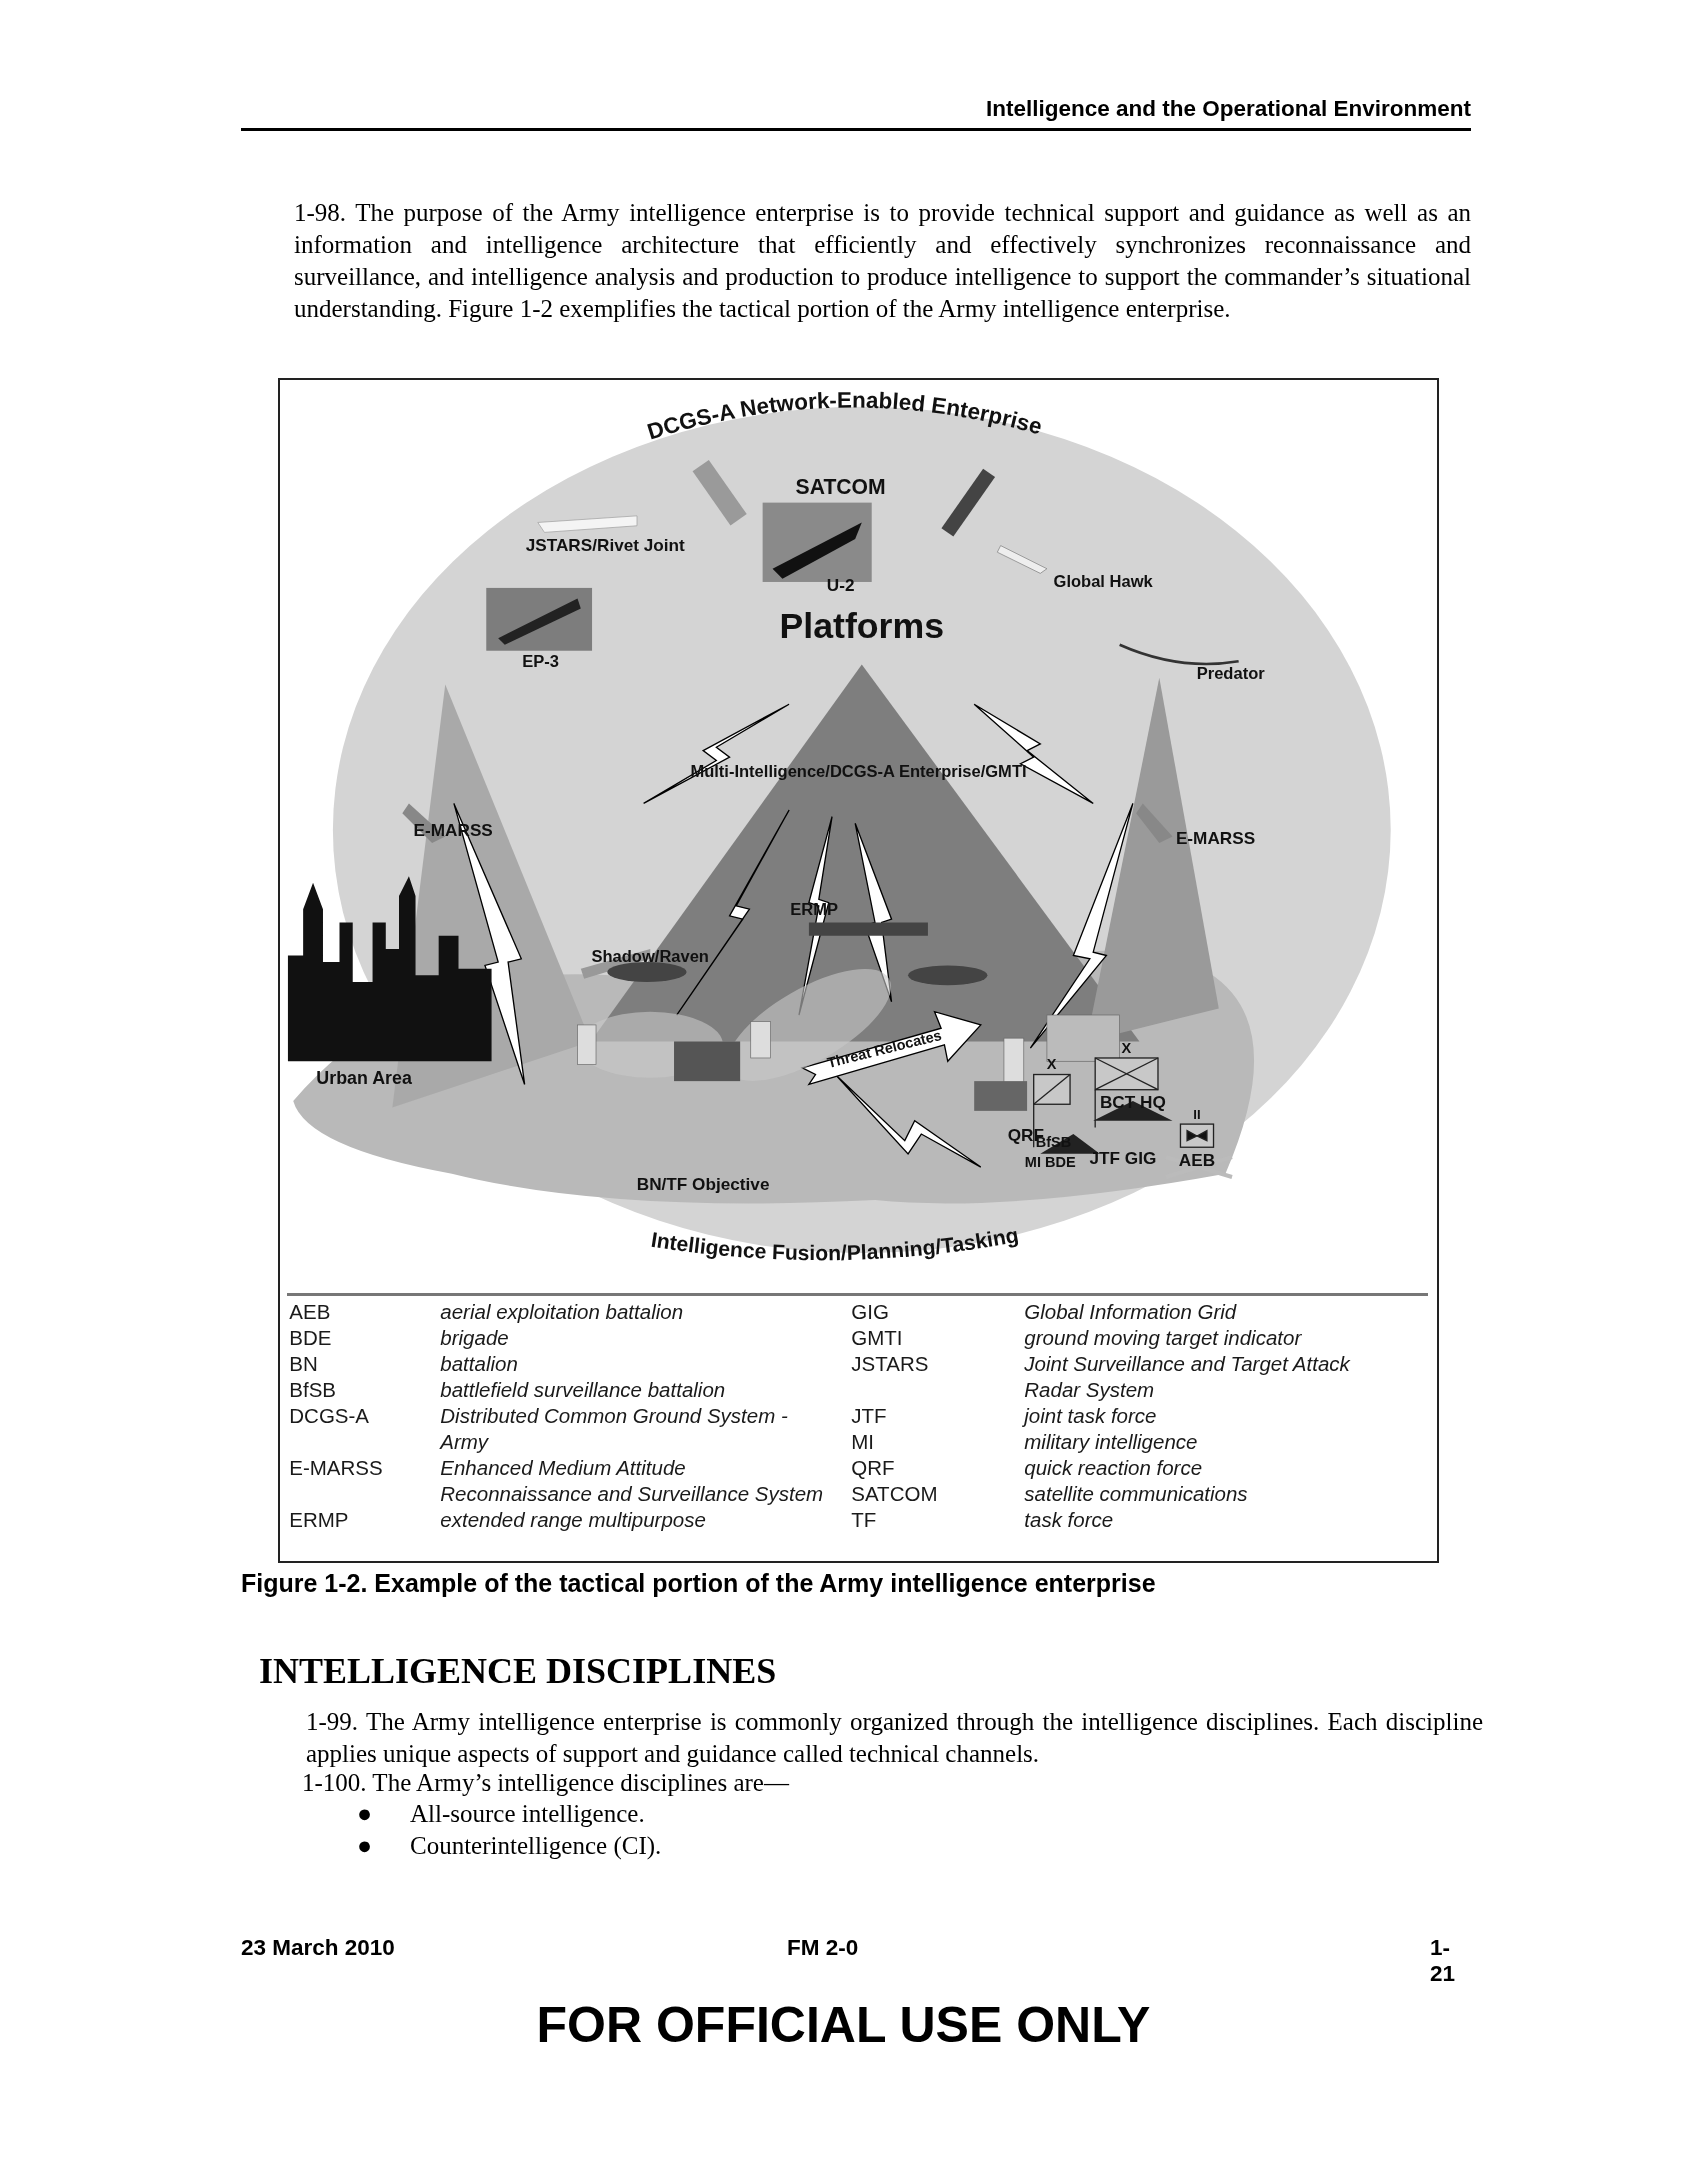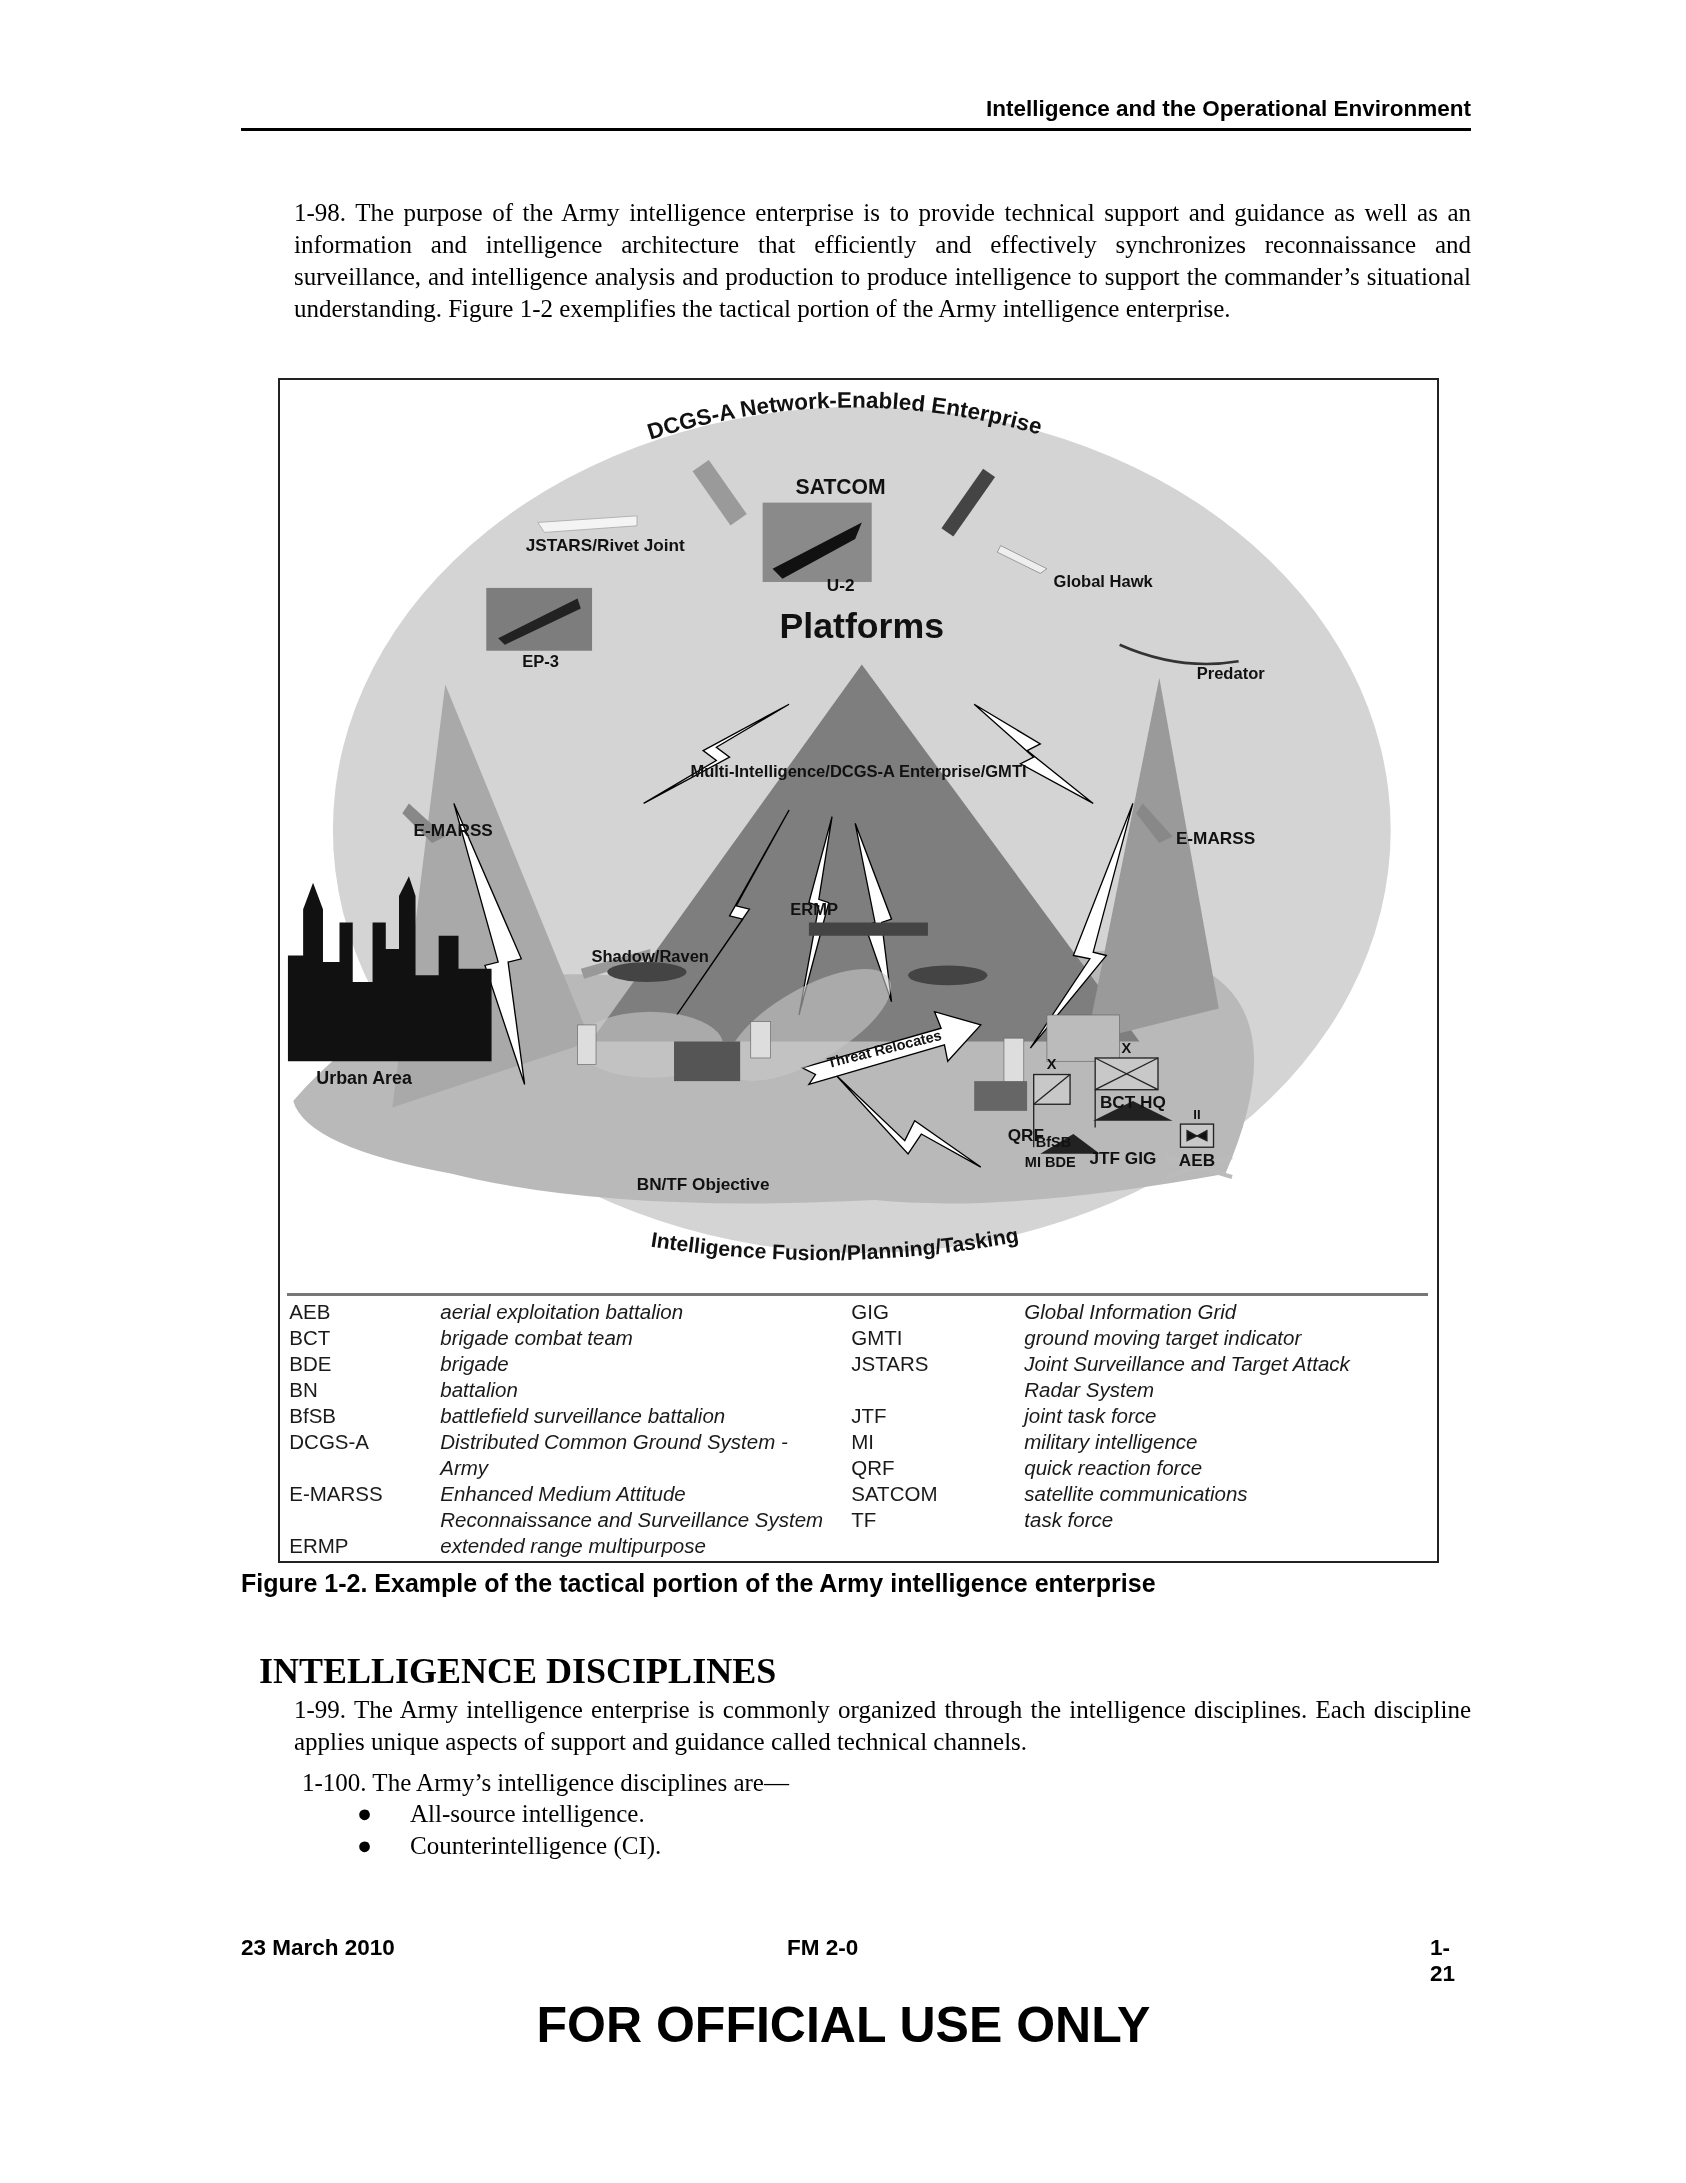--- a/index.html
+++ b/index.html
@@ -174,24 +174,20 @@
     </svg>
 
     <div class="legend-rule"></div>
     <div class="legend">
       <div class="legend-col left">
         <div class="lrow">
             <span class="abbr">AEB</span>
             <span class="def">aerial exploitation battalion</span>
           </div>
         <div class="lrow">
-            <span class="abbr">BCT</span>
-            <span class="def">brigade combat team</span>
-          </div>
-        <div class="lrow">
             <span class="abbr">BDE</span>
             <span class="def">brigade</span>
           </div>
         <div class="lrow">
             <span class="abbr">BN</span>
             <span class="def">battalion</span>
           </div>
         <div class="lrow">
             <span class="abbr">BfSB</span>
             <span class="def">battlefield surveillance battalion</span>
@@ -255,21 +251,21 @@
             <span class="def">task force</span>
           </div>
       </div>
     </div>
   </div>
 
   <div class="caption">Figure 1-2. Example of the tactical portion of the Army intelligence enterprise</div>
 
   <h2 class="section-title" style="margin:16px">INTELLIGENCE DISCIPLINES</h2>
 
-  <p class="para p99" style="margin:0">1-99.  The Army intelligence enterprise is commonly organized through the intelligence disciplines. Each discipline applies unique aspects of support and guidance called technical channels.</p>
+  <p class="para p99" style="margin:12px">1-99.  The Army intelligence enterprise is commonly organized through the intelligence disciplines. Each discipline applies unique aspects of support and guidance called technical channels.</p>
   <p class="para p100" style="margin:8px">1-100.   The Army’s intelligence disciplines are—</p>
 
   <ul class="bullets">
     <li><span class="dot">●</span><span>All-source intelligence.</span></li>
     <li><span class="dot">●</span><span>Counterintelligence (CI).</span></li>
   </ul>
 
   <div class="footer f-left">23 March 2010</div>
   <div class="footer f-center">FM 2-0</div>
   <div class="footer f-right">1-21</div>

